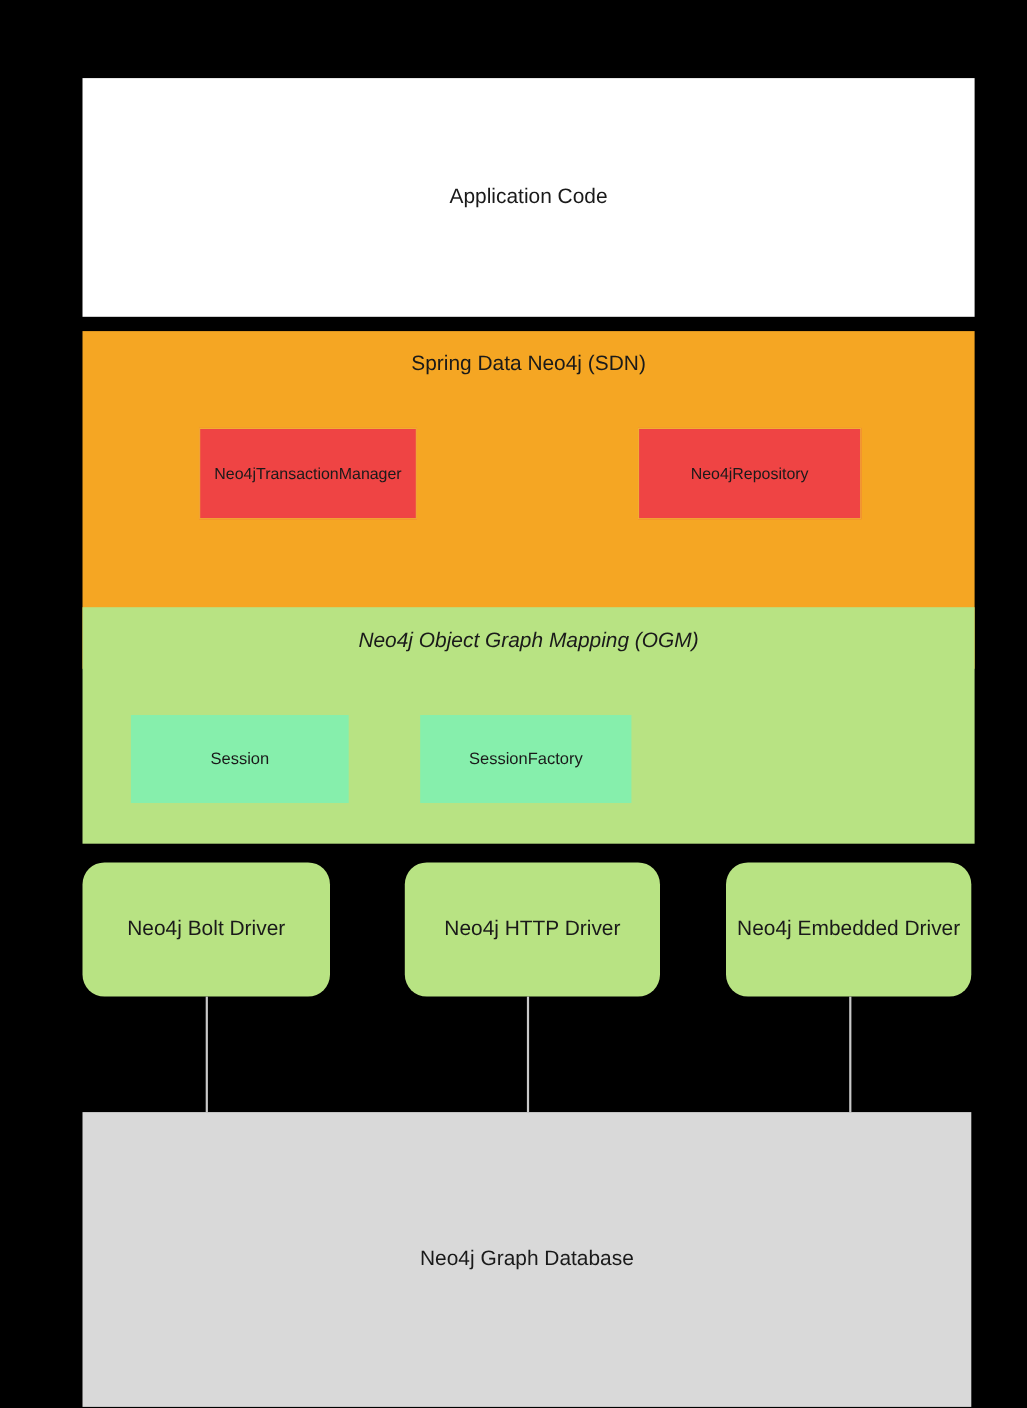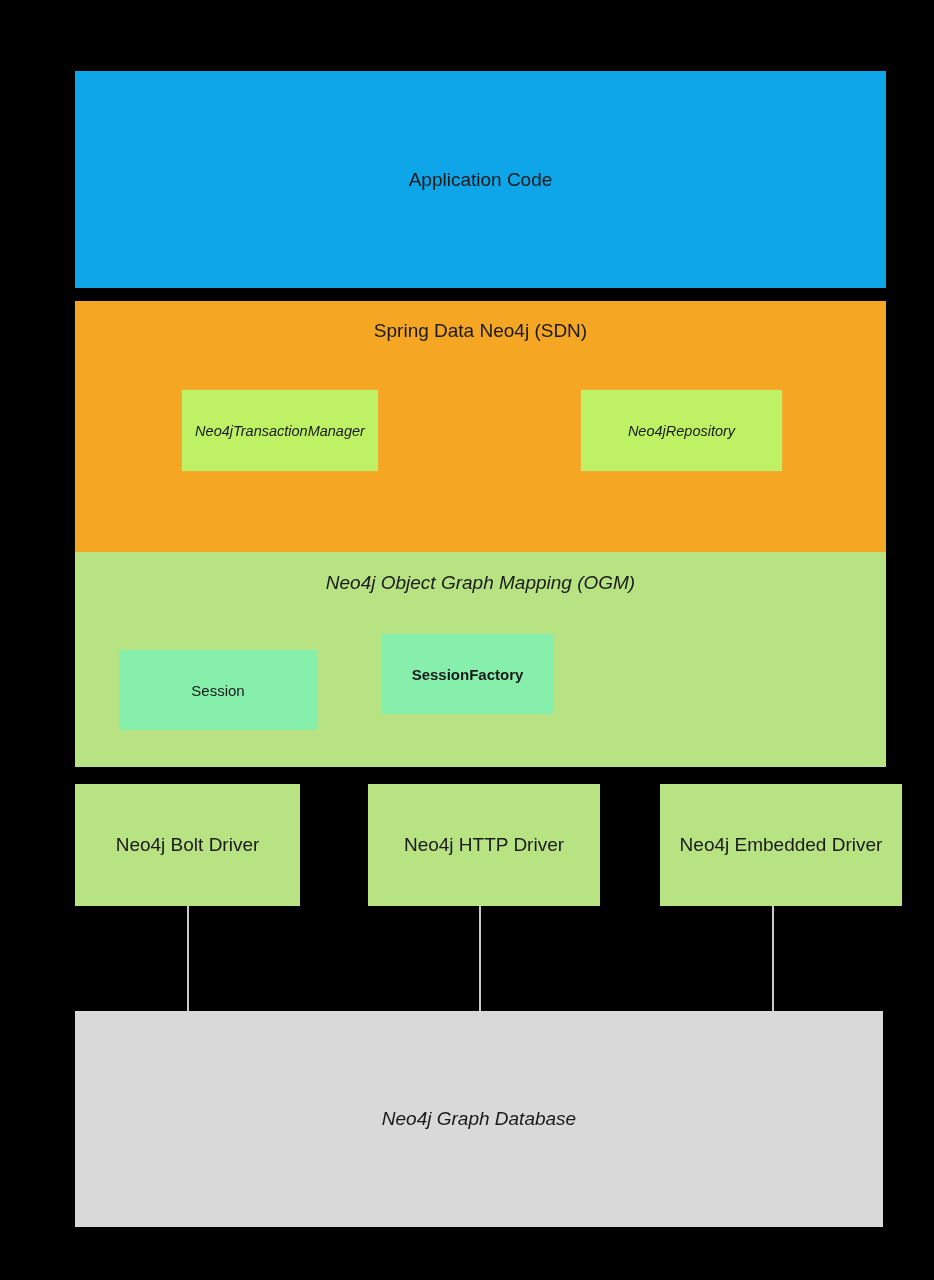--- a/index.html
+++ b/index.html
@@ -43,39 +43,38 @@
     line-height: 1.2;
     white-space: nowrap;
   }
 
   
   #app-code {
     left: 75px;
     top: 71px;
     width: 811px;
     height: 217px;
-    background: #0ea5e9;
+    background: #ffffff;
   }
 
   
   #sdn-layer {
     left: 75px;
     top: 301px;
     width: 811px;
     height: 307px;
     background: #f5a623;
   }
   #sdn-layer .layer-title { top: 19px; }
 
   .sdn-subbox {
     position: absolute;
     box-sizing: border-box;
-    background: #bef264;
+    background: #ef4444;
     border: 1px solid #f0ad35;
-    font-style: italic;
   }
   .sdn-subbox .sub-label {
     position: absolute;
     left: 0;
     right: 0;
     top: 50%;
     transform: translateY(-50%);
     text-align: center;
     font-size: 14.5px;
     color: #1a1a1a;
@@ -114,56 +113,56 @@
     left: 0;
     right: 0;
     top: 50%;
     transform: translateY(-50%);
     text-align: center;
     font-size: 15px;
     color: #1a1a1a;
     white-space: nowrap;
   }
   #ogm-box-session      { left: 44px;  top: 98px; width: 198px; height: 80px; }
-  #ogm-box-sessionfac   { left: 307px; top: 82px; width: 171px; height: 80px; font-weight: bold; }
+  #ogm-box-sessionfac   { left: 307px; top: 98px; width: 192px; height: 80px; }
   #ogm-box-configuration{ left: 566px; top: 98px; width: 200px; height: 80px; }
 
   
   .driver-box {
     position: absolute;
     box-sizing: border-box;
     background: #b8e383;
     top: 784px;
     height: 122px;
+    border-radius: 20px;
   }
   #driver-bolt     { left: 75px;  width: 225px; }
   #driver-http     { left: 368px; width: 232px; }
-  #driver-embedded { left: 660px; width: 242px; }
+  #driver-embedded { left: 660px; width: 223px; }
   .driver-box .center-label { font-size: 19px; }
 
   
   .connector {
     position: absolute;
     width: 2px;
     background: #c9c9c9;
     top: 906px;
     height: 105px;
   }
   #connector-bolt     { left: 187px; }
   #connector-http     { left: 479px; }
   #connector-embedded { left: 772px; }
 
   
   #graph-db {
     left: 75px;
     top: 1011px;
     width: 808px;
-    height: 216px;
+    height: 268px;
     background: #d9d9d9;
-    font-style: italic;
   }
 </style>
 </head>
 <body>
 
 <div class="layer" id="app-code">
   <div class="center-label">Application Code</div>
 </div>
 
 <div class="layer" id="sdn-layer">

